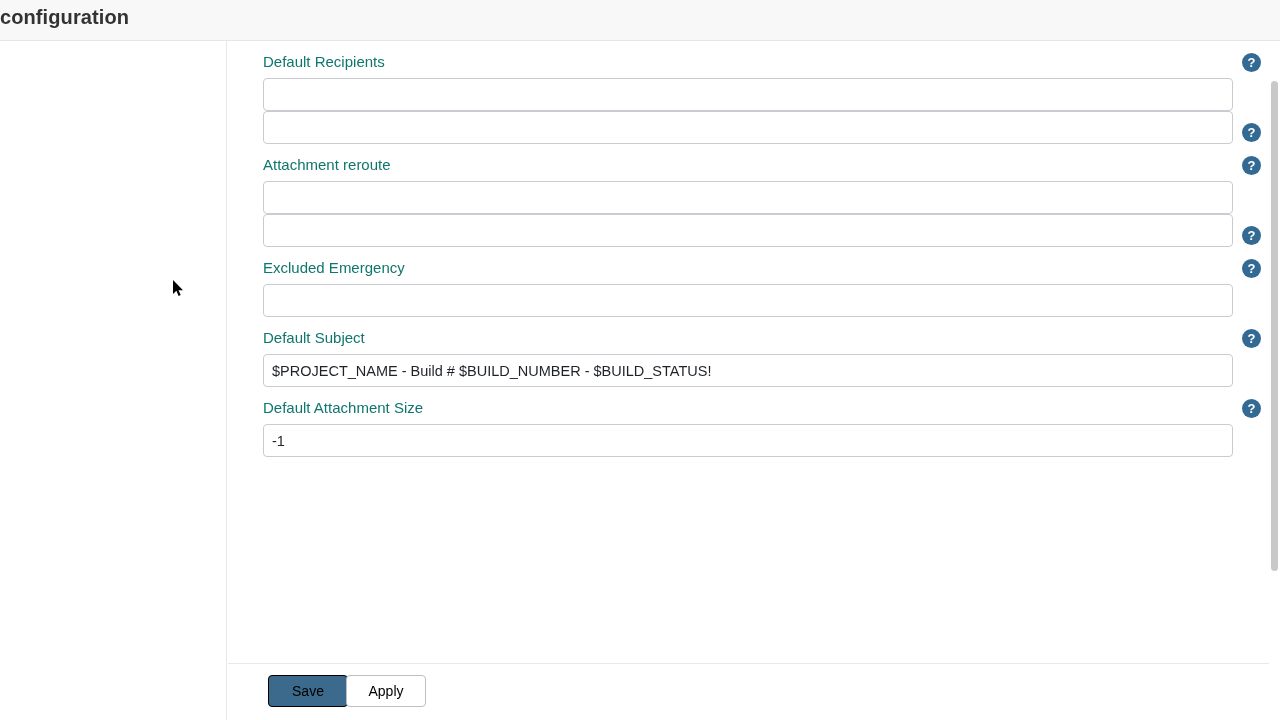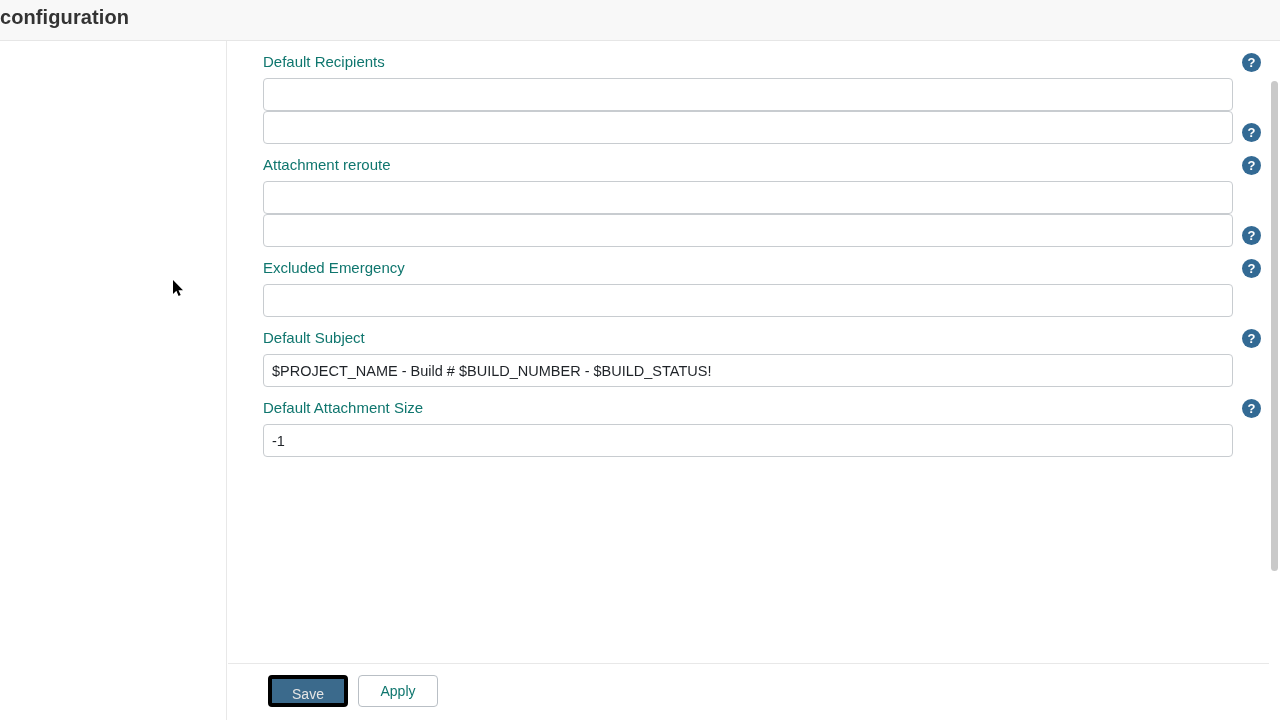--- a/index.html
+++ b/index.html
@@ -137,29 +137,29 @@
     font-family: "Liberation Sans", sans-serif;
     cursor: pointer;
     line-height: 30px;
     text-align: center;
     padding: 0 14px;
   }
   .btn-primary {
     left: 40px;
     min-width: 80px;
     background: #3b6a8c;
-    border: 4px solid #000000;
-    color: #e5e5e5;
+    border: 1px solid #000000;
+    color: #000000;
   }
   .btn-secondary {
-    left: 130px;
+    left: 118px;
     min-width: 80px;
     background: #ffffff;
     border: 1px solid #b9bfc5;
-    color: #0f766e;
+    color: #000000;
   }
 
   
   .scrollbar-track {
     position: absolute;
     right: 0;
     top: 41px;
     width: 11px;
     height: 679px;
     background: #ffffff;

